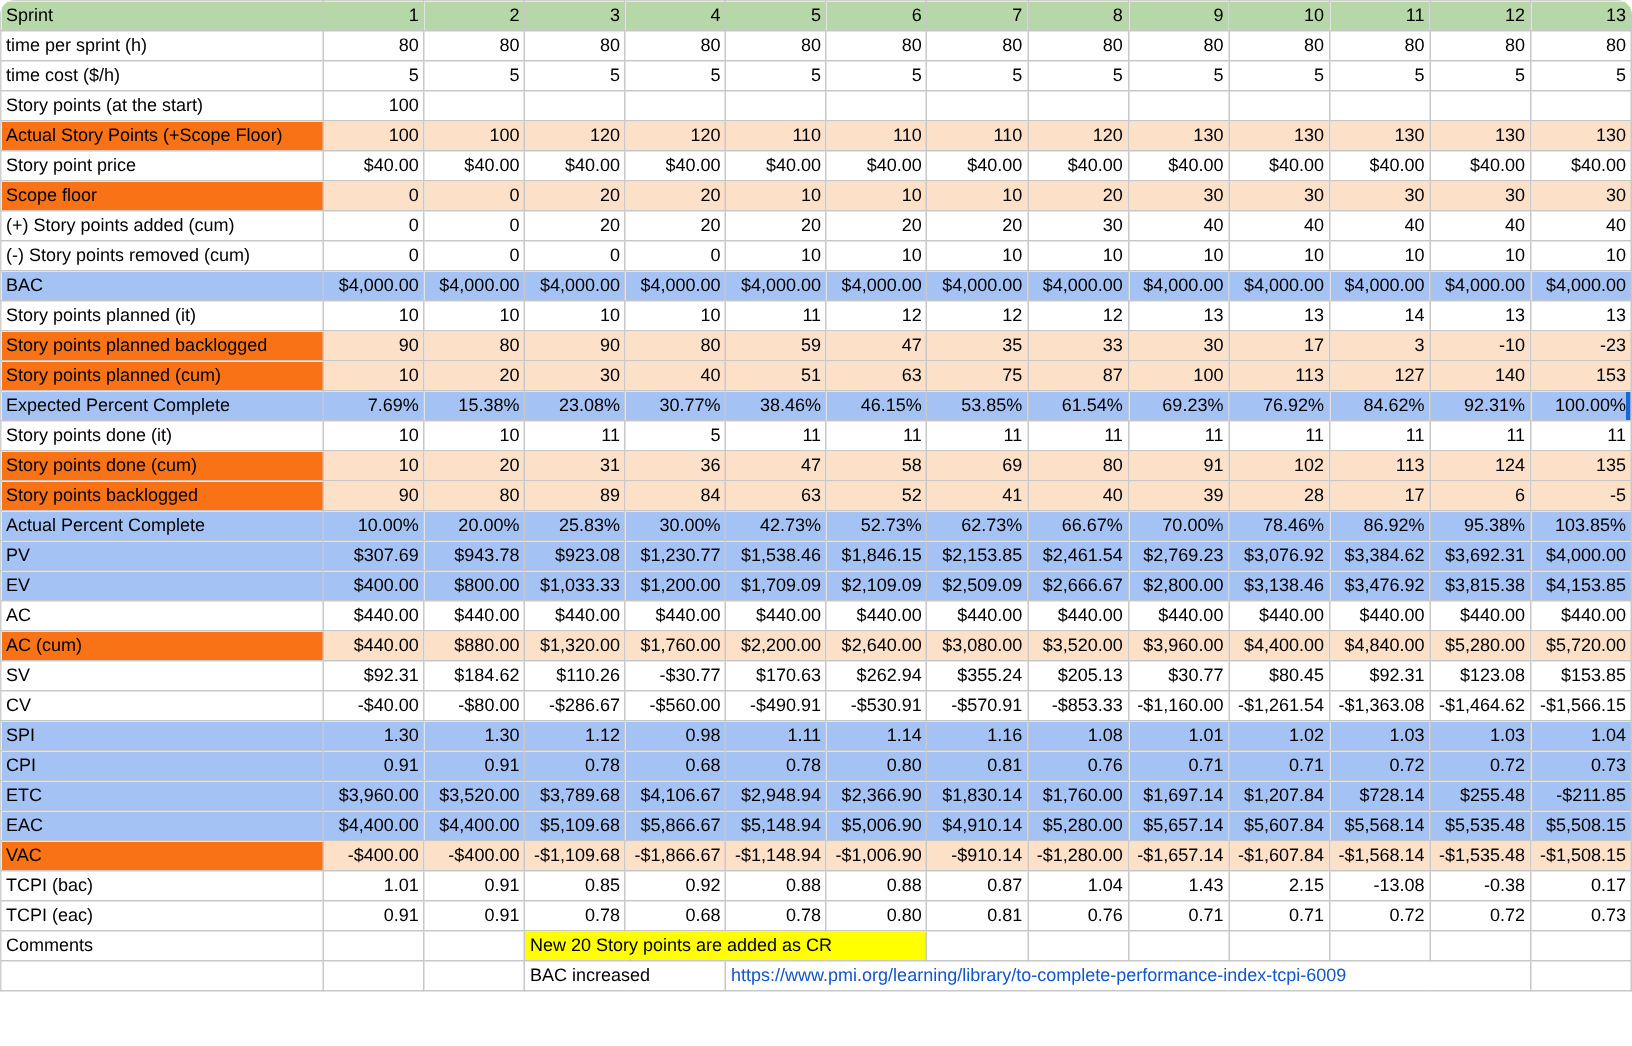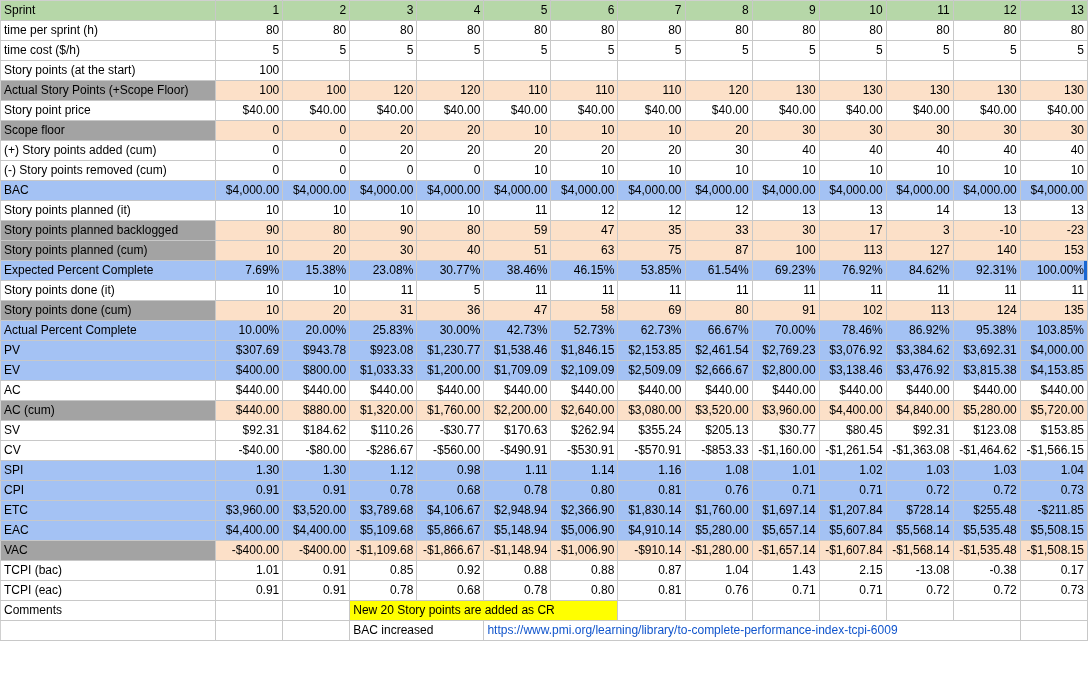--- a/index.html
+++ b/index.html
@@ -13,20 +13,21 @@
     font-size: 12px;
     color: #000000;
     -webkit-font-smoothing: antialiased;
   }
   #sheet-wrap {
     width: 1088px;
     height: 697px;
     overflow: hidden;
     position: relative;
     background: #ffffff;
+    border-radius: 10px;
   }
   table.grid {
     border-collapse: collapse;
     table-layout: fixed;
     width: 1088px;
   }
   table.grid td, table.grid th {
     border: 1px solid #d0d0d0;
     border-right-color: #c8c8c8;
     border-bottom-color: #c8c8c8;
@@ -50,21 +51,21 @@
     text-align: right;
     padding-right: 3px;
   }
 
   tr.hdr td { background: #b6d7a8; }
   tr.peach td { background: #fce0c8; }
   tr.blue td  { background: #a4c2f4; }
 
   
   tr.peach td.label, tr.hdr td.label { }
-  tr.peach td.label { background: #a3a3a3; }
+  tr.peach td.label { background: #f97316; }
   tr.blue  td.label { background: #a4c2f4; }
   tr.hdr   td.label { background: #b6d7a8; }
 
   td.selected-right {
     box-shadow: inset -3px 0 0 0 #1967d2;
   }
   .link {
     color: #1155cc;
     cursor: pointer;
   }
@@ -352,20 +353,36 @@
           <td class="num">47</td>
           <td class="num">58</td>
           <td class="num">69</td>
           <td class="num">80</td>
           <td class="num">91</td>
           <td class="num">102</td>
           <td class="num">113</td>
           <td class="num">124</td>
           <td class="num">135</td>
         </tr>
+        <tr class="peach">
+          <td class="label">Story points backlogged</td>
+          <td class="num">90</td>
+          <td class="num">80</td>
+          <td class="num">89</td>
+          <td class="num">84</td>
+          <td class="num">63</td>
+          <td class="num">52</td>
+          <td class="num">41</td>
+          <td class="num">40</td>
+          <td class="num">39</td>
+          <td class="num">28</td>
+          <td class="num">17</td>
+          <td class="num">6</td>
+          <td class="num">-5</td>
+        </tr>
         <tr class="blue">
           <td class="label">Actual Percent Complete</td>
           <td class="num">10.00%</td>
           <td class="num">20.00%</td>
           <td class="num">25.83%</td>
           <td class="num">30.00%</td>
           <td class="num">42.73%</td>
           <td class="num">52.73%</td>
           <td class="num">62.73%</td>
           <td class="num">66.67%</td>

